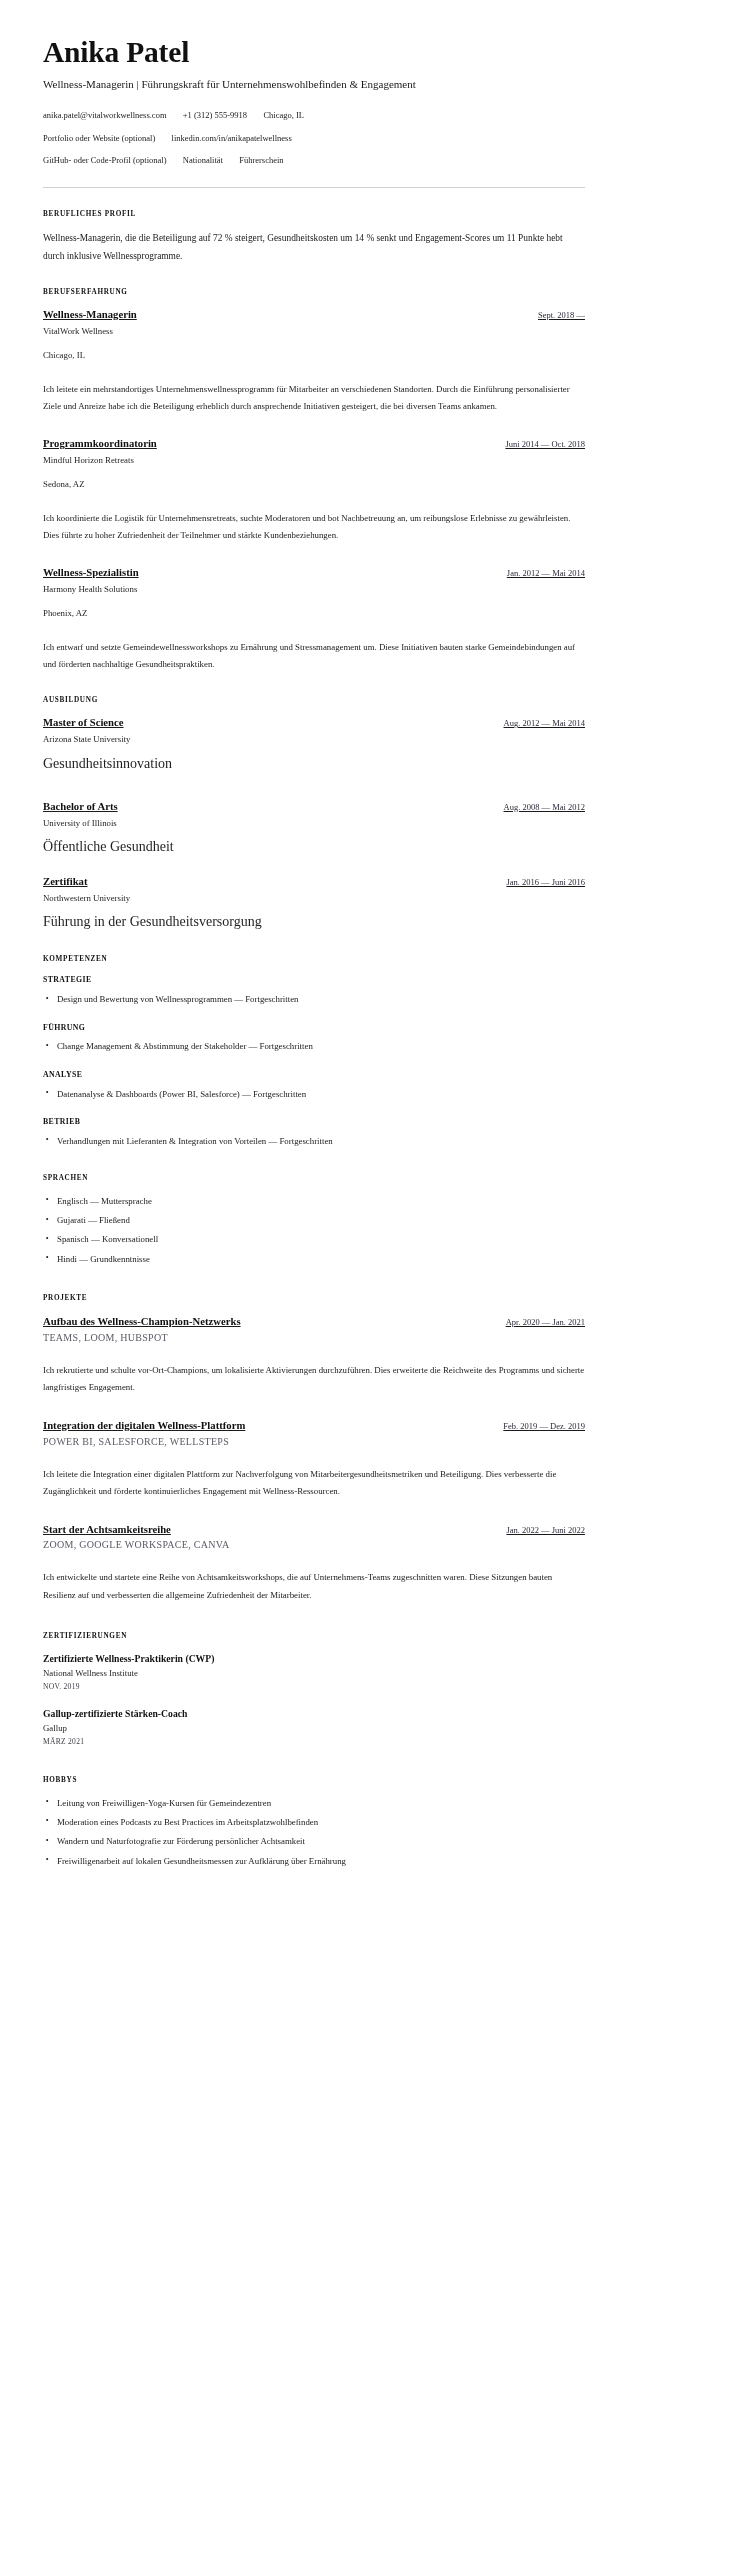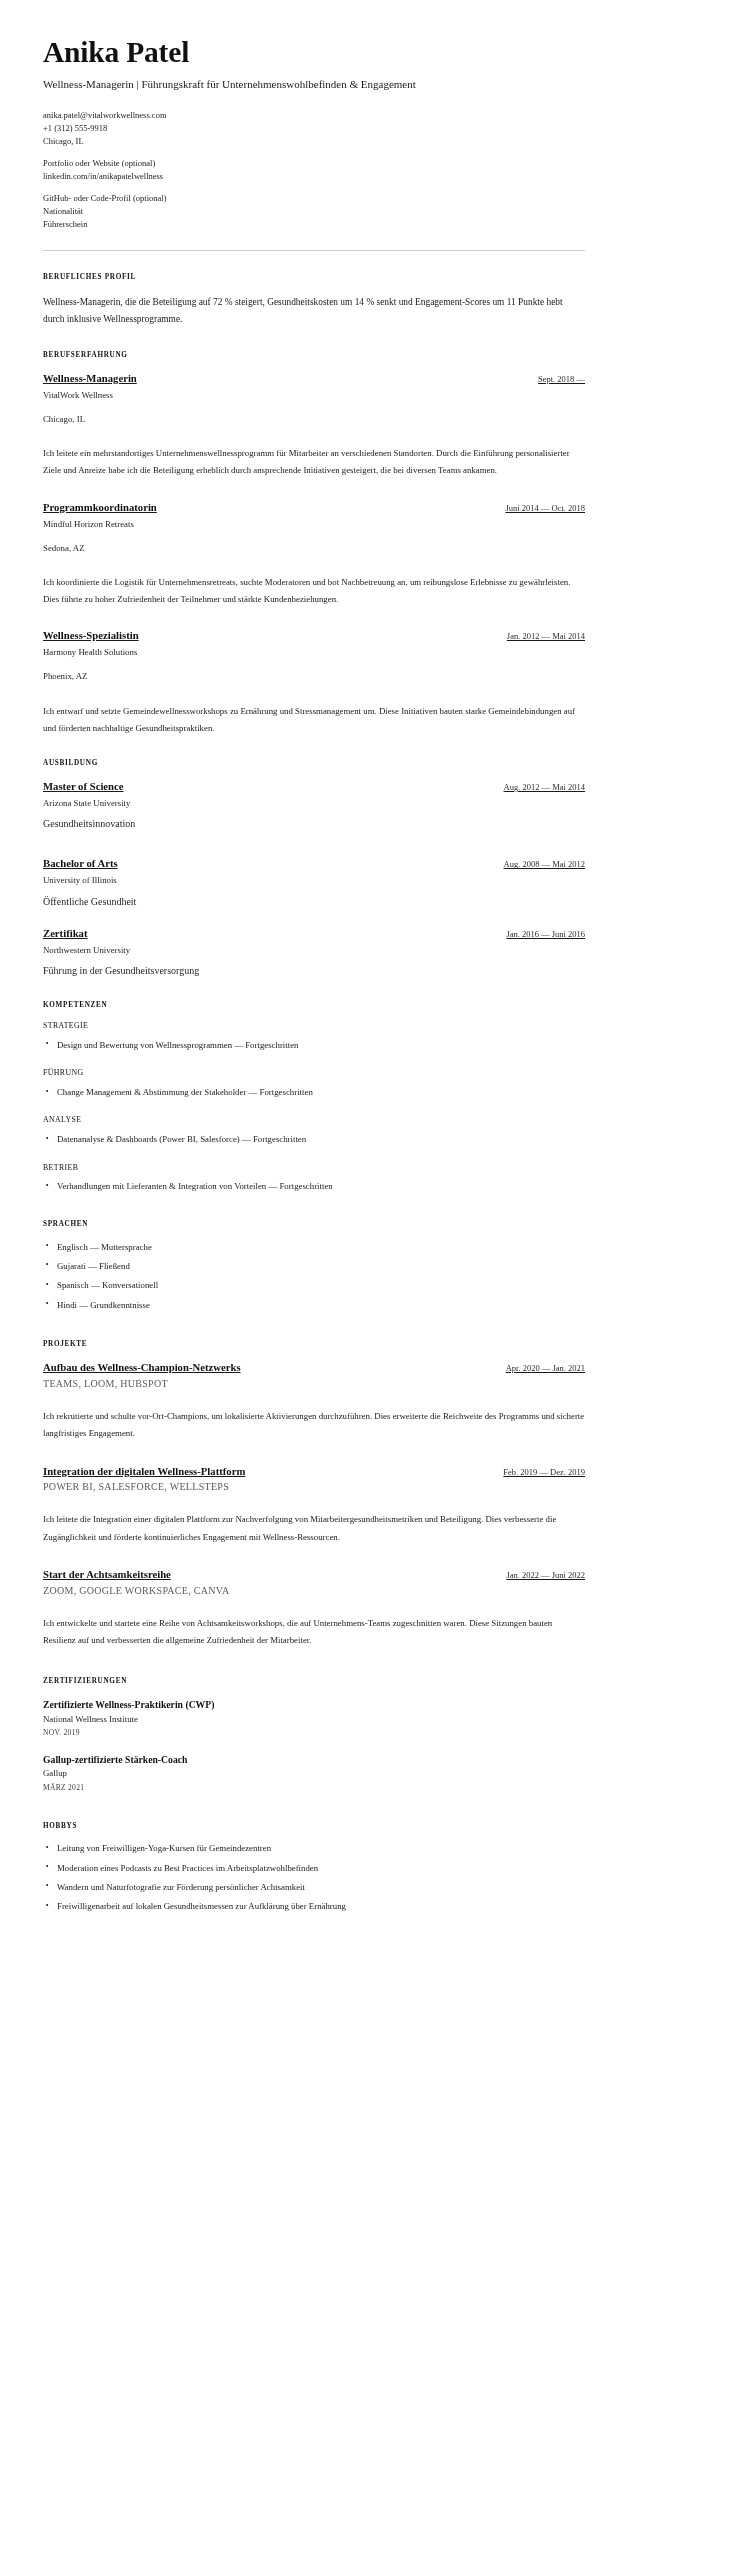--- a/index.html
+++ b/index.html
@@ -37,21 +37,20 @@
     color: #1a1a1a;
   }
   .contact-rows { margin-top: 16.3px; }
   .contact-row {
     font-size: 8.5px;
     line-height: 1.5;
     color: #222222;
     margin-bottom: 9.4px;
     display: flex;
     flex-wrap: wrap;
-    flex-direction: column;
   }
   .contact-row:last-child { margin-bottom: 0; }
   .contact-item { margin-right: 16.3px; white-space: nowrap; }
   .contact-item:last-child { margin-right: 0; }
 
   .rule {
     height: 0.6px;
     background: #cfcfcf;
     border: 0;
     margin: 20px 0 0 0;
@@ -103,21 +102,21 @@
     margin-top: 3.1px;
     line-height: 1.5;
   }
   .entry-loc {
     font-size: 8.8px;
     color: #1f1f1f;
     margin-top: 10.7px;
     line-height: 1.5;
   }
   .entry-extra {
-    font-size: 10px;
+    font-size: 14px;
     color: #1f1f1f;
     margin-top: 6.3px;
     line-height: 1.5;
   }
   .entry-desc {
     font-size: 8.8px;
     line-height: 1.95;
     color: #1a1a1a;
     margin-top: 19px;
     max-width: 615px;
@@ -135,21 +134,21 @@
     text-transform: uppercase;
     color: #3a3a44;
     margin-top: 4.4px;
   }
 
   
   .skill-group { margin-bottom: 15.7px; }
   .skill-group:last-child { margin-bottom: 0; }
   .skill-group-title {
     font-size: 7.8px;
-    font-weight: normal;
+    font-weight: bold;
     letter-spacing: 0.4px;
     text-transform: uppercase;
     color: #111111;
     margin-bottom: 8.8px;
   }
   ul.bullets {
     margin: 0;
     padding: 0 0 0 14px;
     list-style: none;
   }

